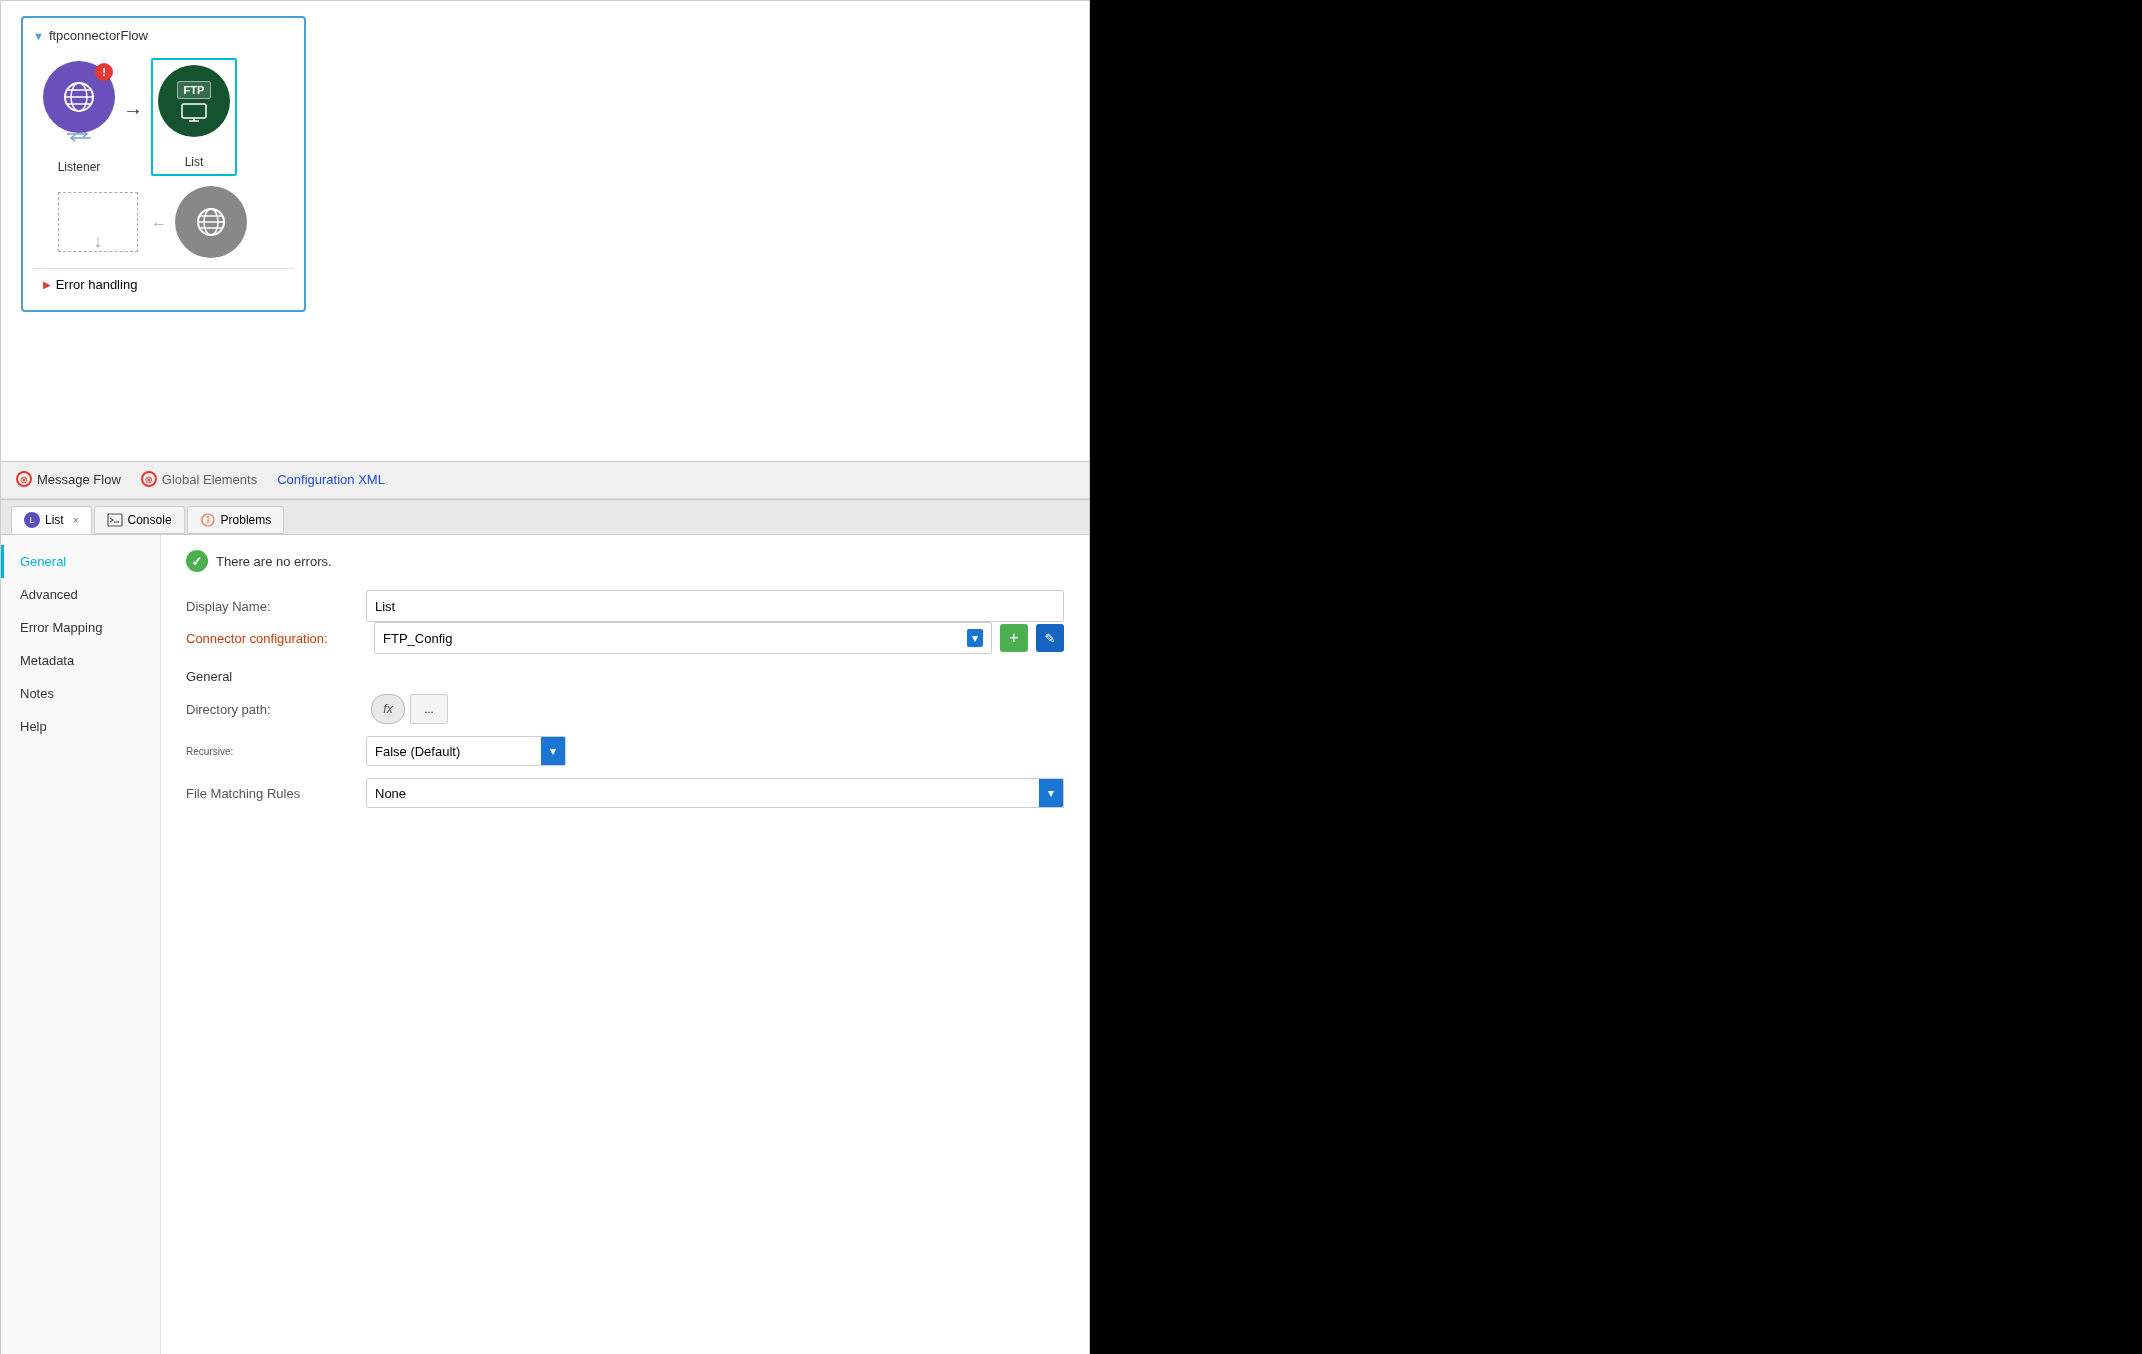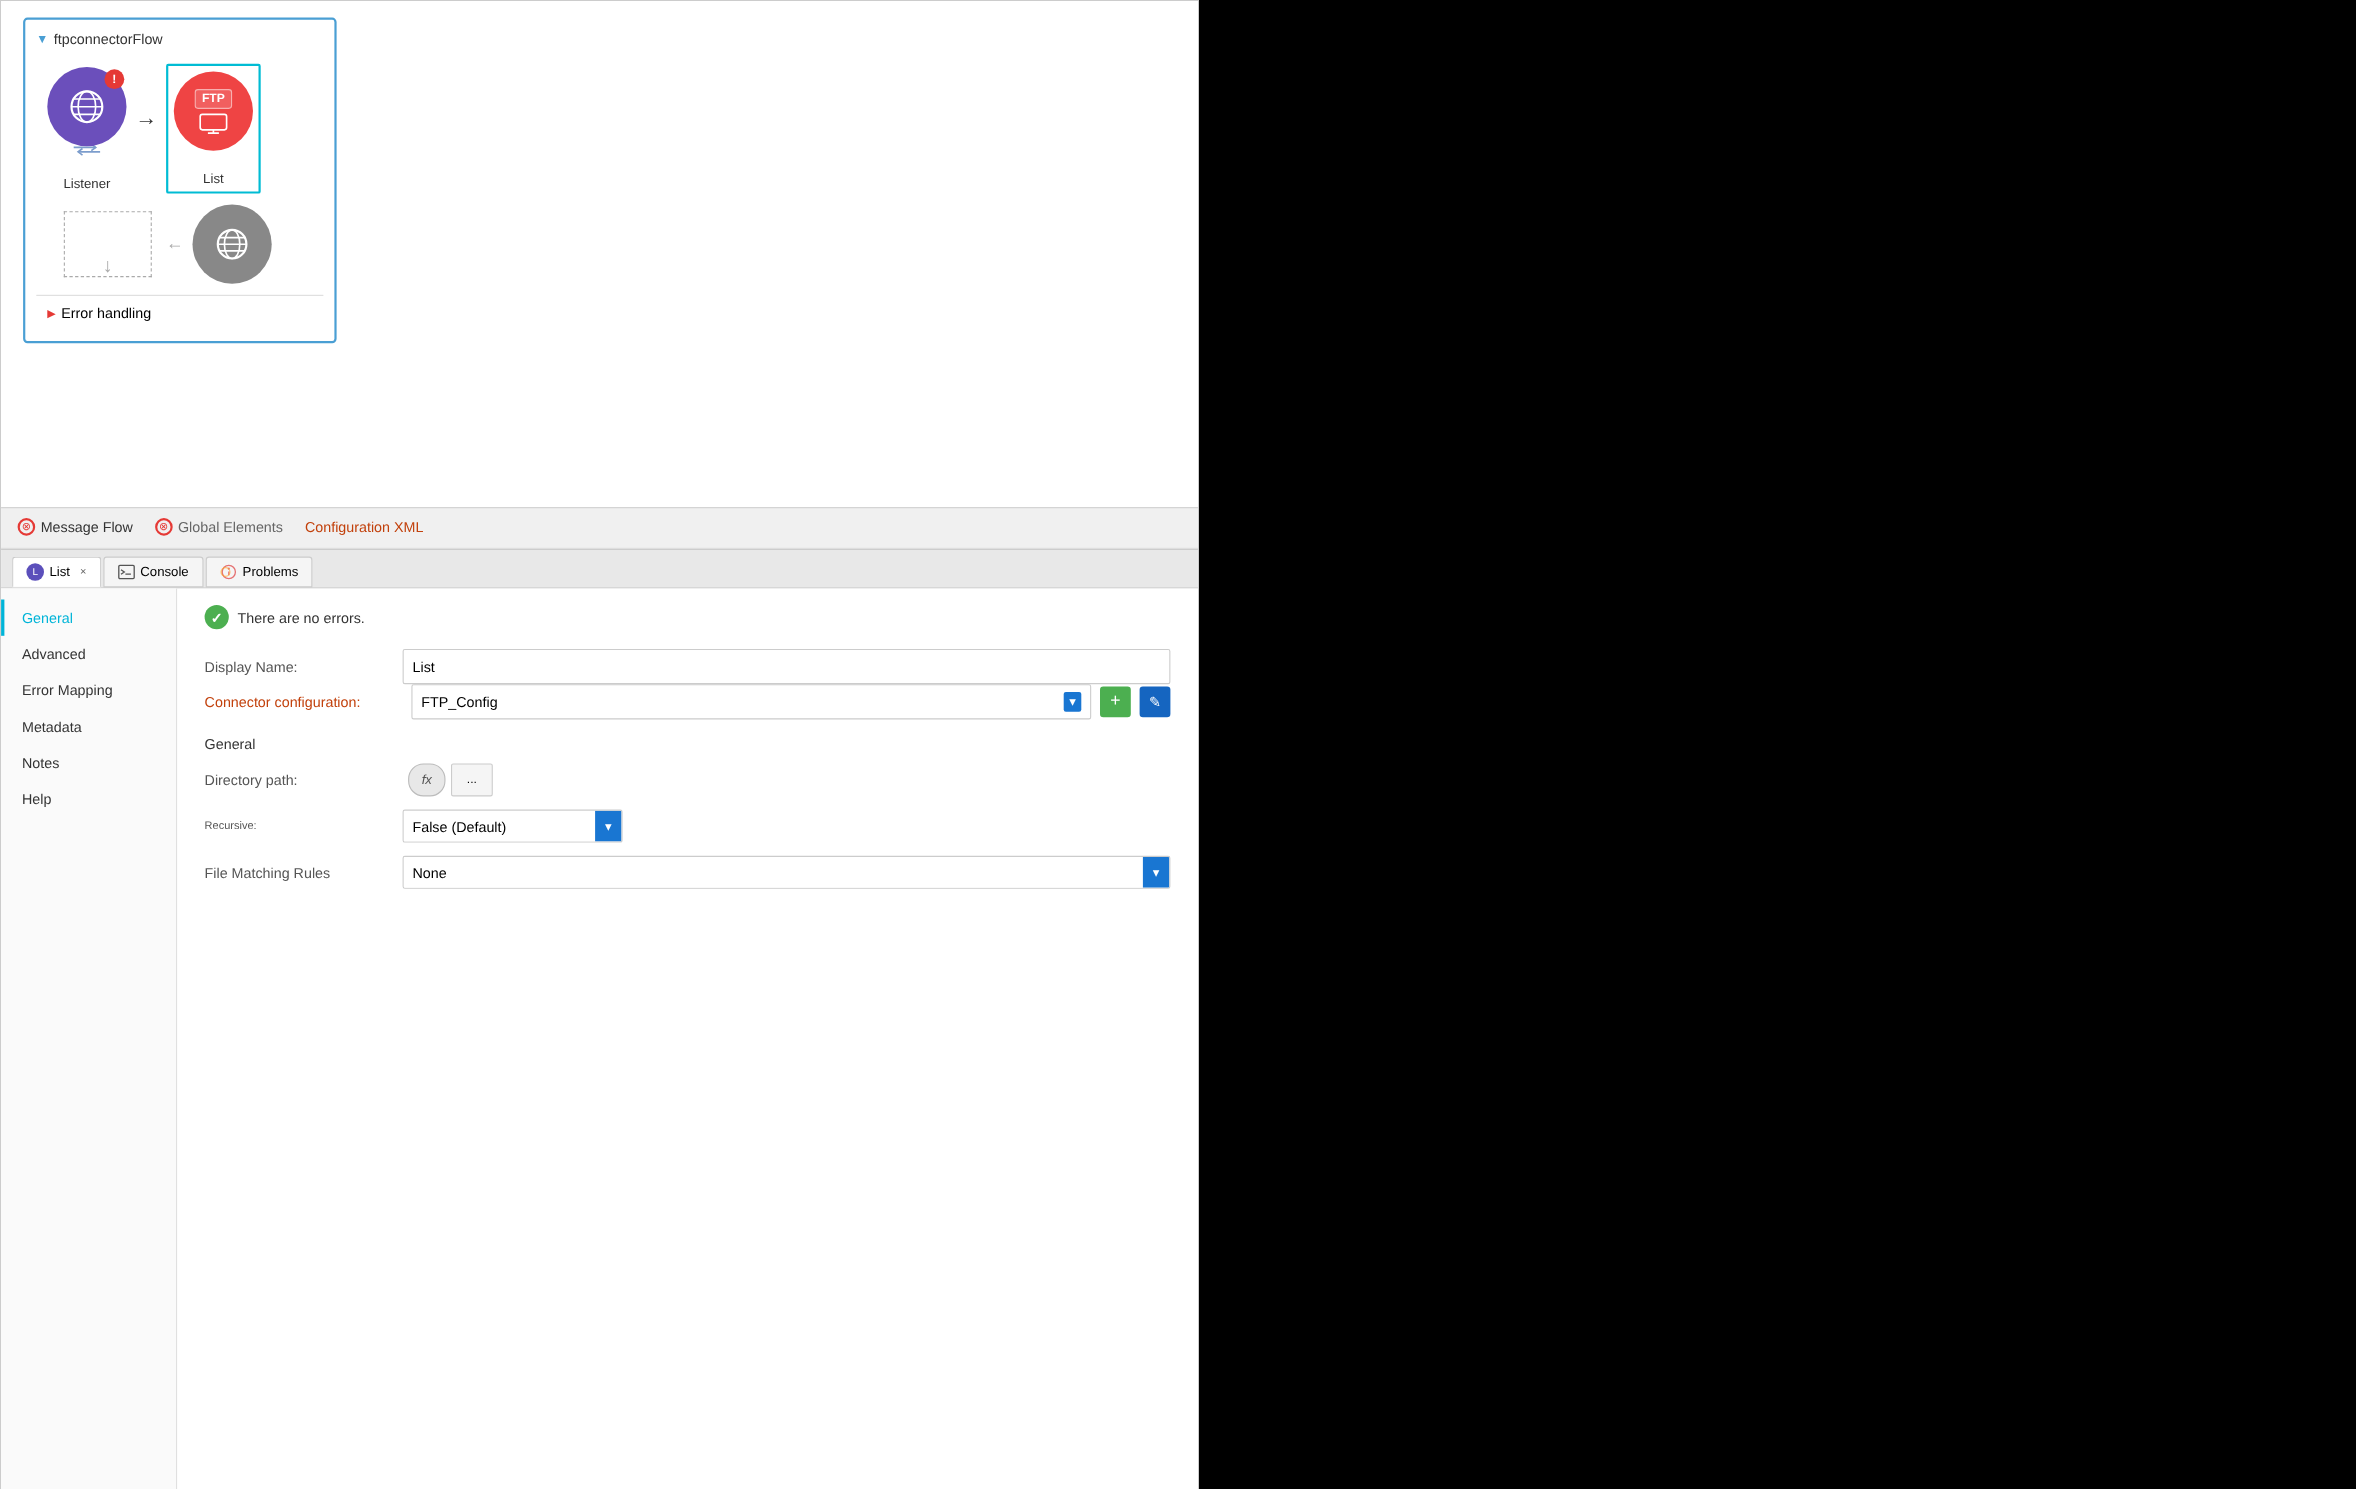--- a/index.html
+++ b/index.html
@@ -119,21 +119,21 @@
                 <polyline points="10,5 6,8 10,11" fill="none" stroke="#7c9dcc" stroke-width="1.5"></polyline>
               </svg>
             </div>
             <span class="node-label">Listener</span>
           </div>
 
           <div style="font-size:20px; color:#333; margin-bottom:18px;">→</div>
 
           <div style="border: 2px solid #00bcd4; padding:5px; border-radius:2px; display:inline-block;">
             <div class="node">
-              <div class="node-circle" style="background:#ef4444; width:72px; height:72px;">
+              <div class="node-circle" style="background:#14532d; width:72px; height:72px;">
 
                 <div style="display:flex; flex-direction:column; align-items:center; justify-content:center; gap:3px;">
                   <div style="background:rgba(255,255,255,0.15); border:1px solid rgba(255,255,255,0.5); border-radius:3px; padding:2px 6px; color:white; font-size:11px; font-weight:bold;">FTP</div>
                   <svg width="28" height="20">
                     <rect x="2" y="2" width="24" height="14" rx="2" fill="none" stroke="white" stroke-width="1.5"></rect>
                     <line x1="14" y1="16" x2="14" y2="19" stroke="white" stroke-width="1.5"></line>
                     <line x1="9" y1="19" x2="19" y2="19" stroke="white" stroke-width="1.5"></line>
                   </svg>
                 </div>
               </div>
@@ -172,21 +172,21 @@
 
     <div class="bottom-tabs" style="background:#f0f0f0; border-top:1px solid #ccc; border-bottom:1px solid #ddd; display:flex; align-items:center; padding:0 15px; gap:20px; height:38px;">
       <div class="bottom-tab active" style="display:flex;align-items:center;gap:5px; cursor:pointer; color:#333; padding:8px 0; border-bottom:2px solid transparent;">
         <span style="width:16px;height:16px;border-radius:50%;border:2px solid #e53935;display:inline-flex;align-items:center;justify-content:center;font-size:10px;color:#e53935;">⊗</span>
         <span>Message Flow</span>
       </div>
       <div class="bottom-tab" style="display:flex;align-items:center;gap:5px; cursor:pointer; color:#666; padding:8px 0;">
         <span style="width:16px;height:16px;border-radius:50%;border:2px solid #e53935;display:inline-flex;align-items:center;justify-content:center;font-size:10px;color:#e53935;">⊗</span>
         <span>Global Elements</span>
       </div>
-      <div class="bottom-tab" style="display:flex;align-items:center;gap:5px; cursor:pointer; color:#c2410c; padding:8px 0;justify-content:flex-end;">
+      <div class="bottom-tab" style="display:flex;align-items:center;gap:5px; cursor:pointer; color:#1d4ed8; padding:8px 0;justify-content:flex-end;">
         <span>Configuration XML</span>
       </div>
     </div>
 
     <div class="tabs-bar" style="background:#e8e8e8; border-bottom:1px solid #ccc; display:flex; align-items:flex-end; padding:0 10px; gap:2px; height:36px;">
       <div class="tab active" style="display:flex;align-items:center;gap:5px; padding:5px 12px; background:#fff; border:1px solid #ccc; border-bottom:1px solid #fff; border-radius:3px 3px 0 0; cursor:pointer; font-size:12px;">
         <div class="tab-icon" style="width:16px;height:16px;border-radius:50%;background:#5b4fbb;display:flex;align-items:center;justify-content:center;color:white;font-size:9px;">L</div>
         <span>List</span>
         <span class="tab-close">×</span>
       </div>

